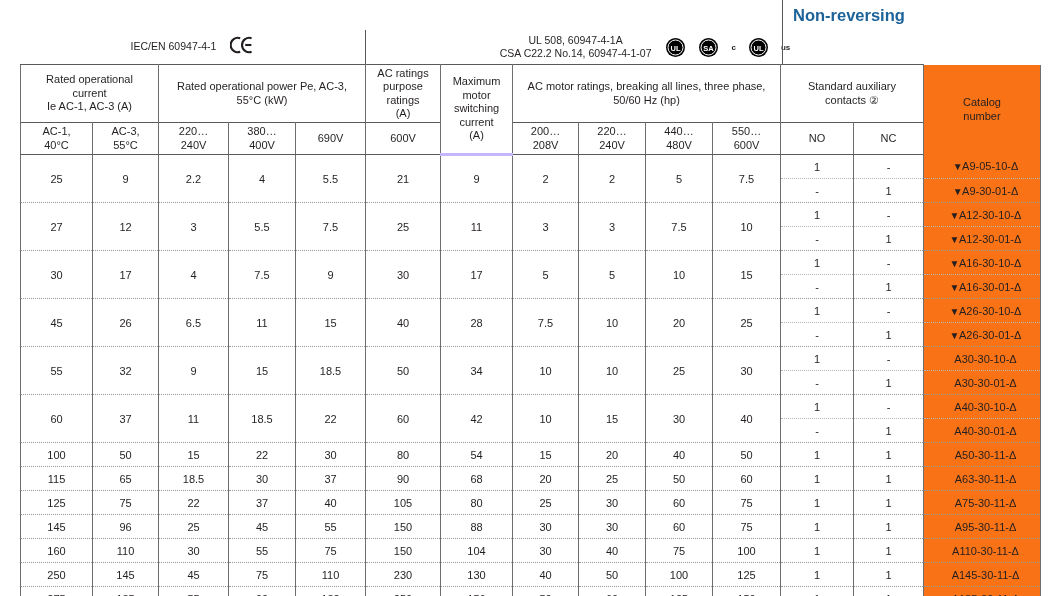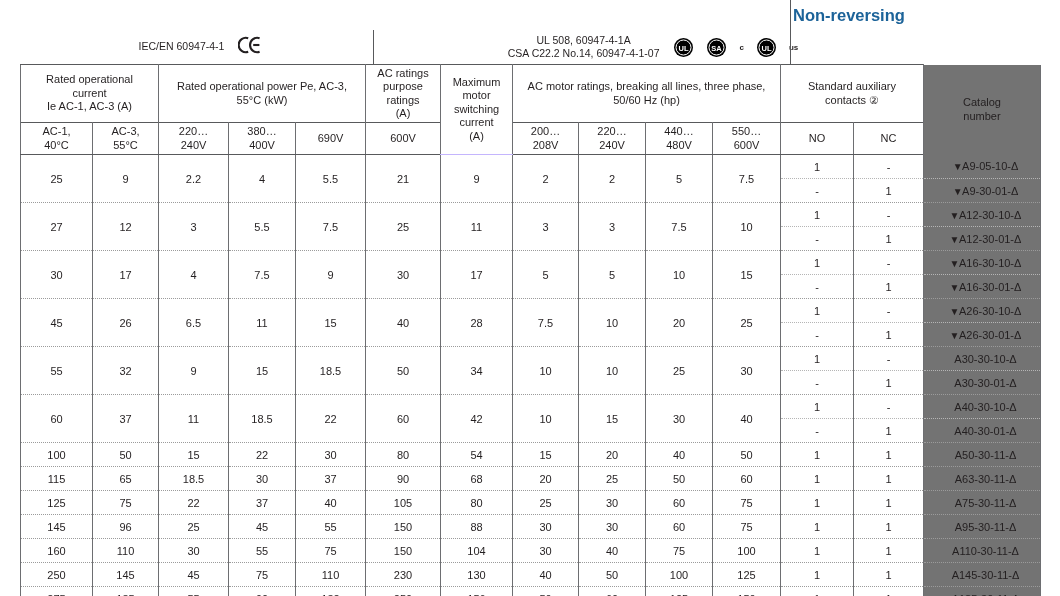--- a/index.html
+++ b/index.html
@@ -24,21 +24,21 @@
   }
   .title-left .circnum { font-weight: normal; font-size: 15px; }
   .title-right {
     position: absolute; left: 793px; top: 6px;
     font-size: 16.5px; font-weight: bold;
     color: #1c6399; white-space: nowrap;
   }
 
   
   .std-band {
-    position: absolute; top: 30px; left: 28px;
+    position: absolute; top: 30px; left: 20px;
     width: 905px; height: 34px;
   }
   .std-iec {
     position: absolute; left: 0; top: 0; width: 345px; height: 34px;
     display: flex; align-items: center; justify-content: center; gap: 14px;
   }
   .std-ul {
     position: absolute; left: 345px; top: 0; width: 560px; height: 34px;
     display: flex; align-items: center; justify-content: center; gap: 14px;
   }
@@ -86,21 +86,21 @@
     font-size: 10.5px;
   }
   tr.drow td {
     border-top: none;
     border-bottom: none;
     height: 24px;
   }
   tr.drow.dotted-top td { border-top: 1px dotted #9b9b9b; }
 
   .cat {
-    background: #737373;
+    background: #f97316;
     text-align: left;
     padding-left: 7px !important;
     border-left: 1px solid #6d6e71;
     border-right: none;
     white-space: nowrap;
   }
   .cat .tri { font-size: 10px; letter-spacing: -.5px; }
 
   
   td.span2 { height: 48px; }
@@ -183,21 +183,21 @@
         <td colspan="3">
           <div>Rated operational power Pe, AC-3,</div>
           <div>55°C (kW)</div>
         </td>
         <td>
           <div>AC ratings</div>
           <div>purpose</div>
           <div>ratings</div>
           <div>(A)</div>
         </td>
-        <td rowspan="2" style="border-bottom:1px solid #c4b5fd">
+        <td rowspan="2" style="border-bottom:3px solid #c4b5fd">
           <div>Maximum</div>
           <div>motor</div>
           <div>switching</div>
           <div>current</div>
           <div>(A)</div>
         </td>
         <td colspan="4">
           <div>AC motor ratings, breaking all lines, three phase,</div>
           <div>50/60 Hz (hp)</div>
         </td>

